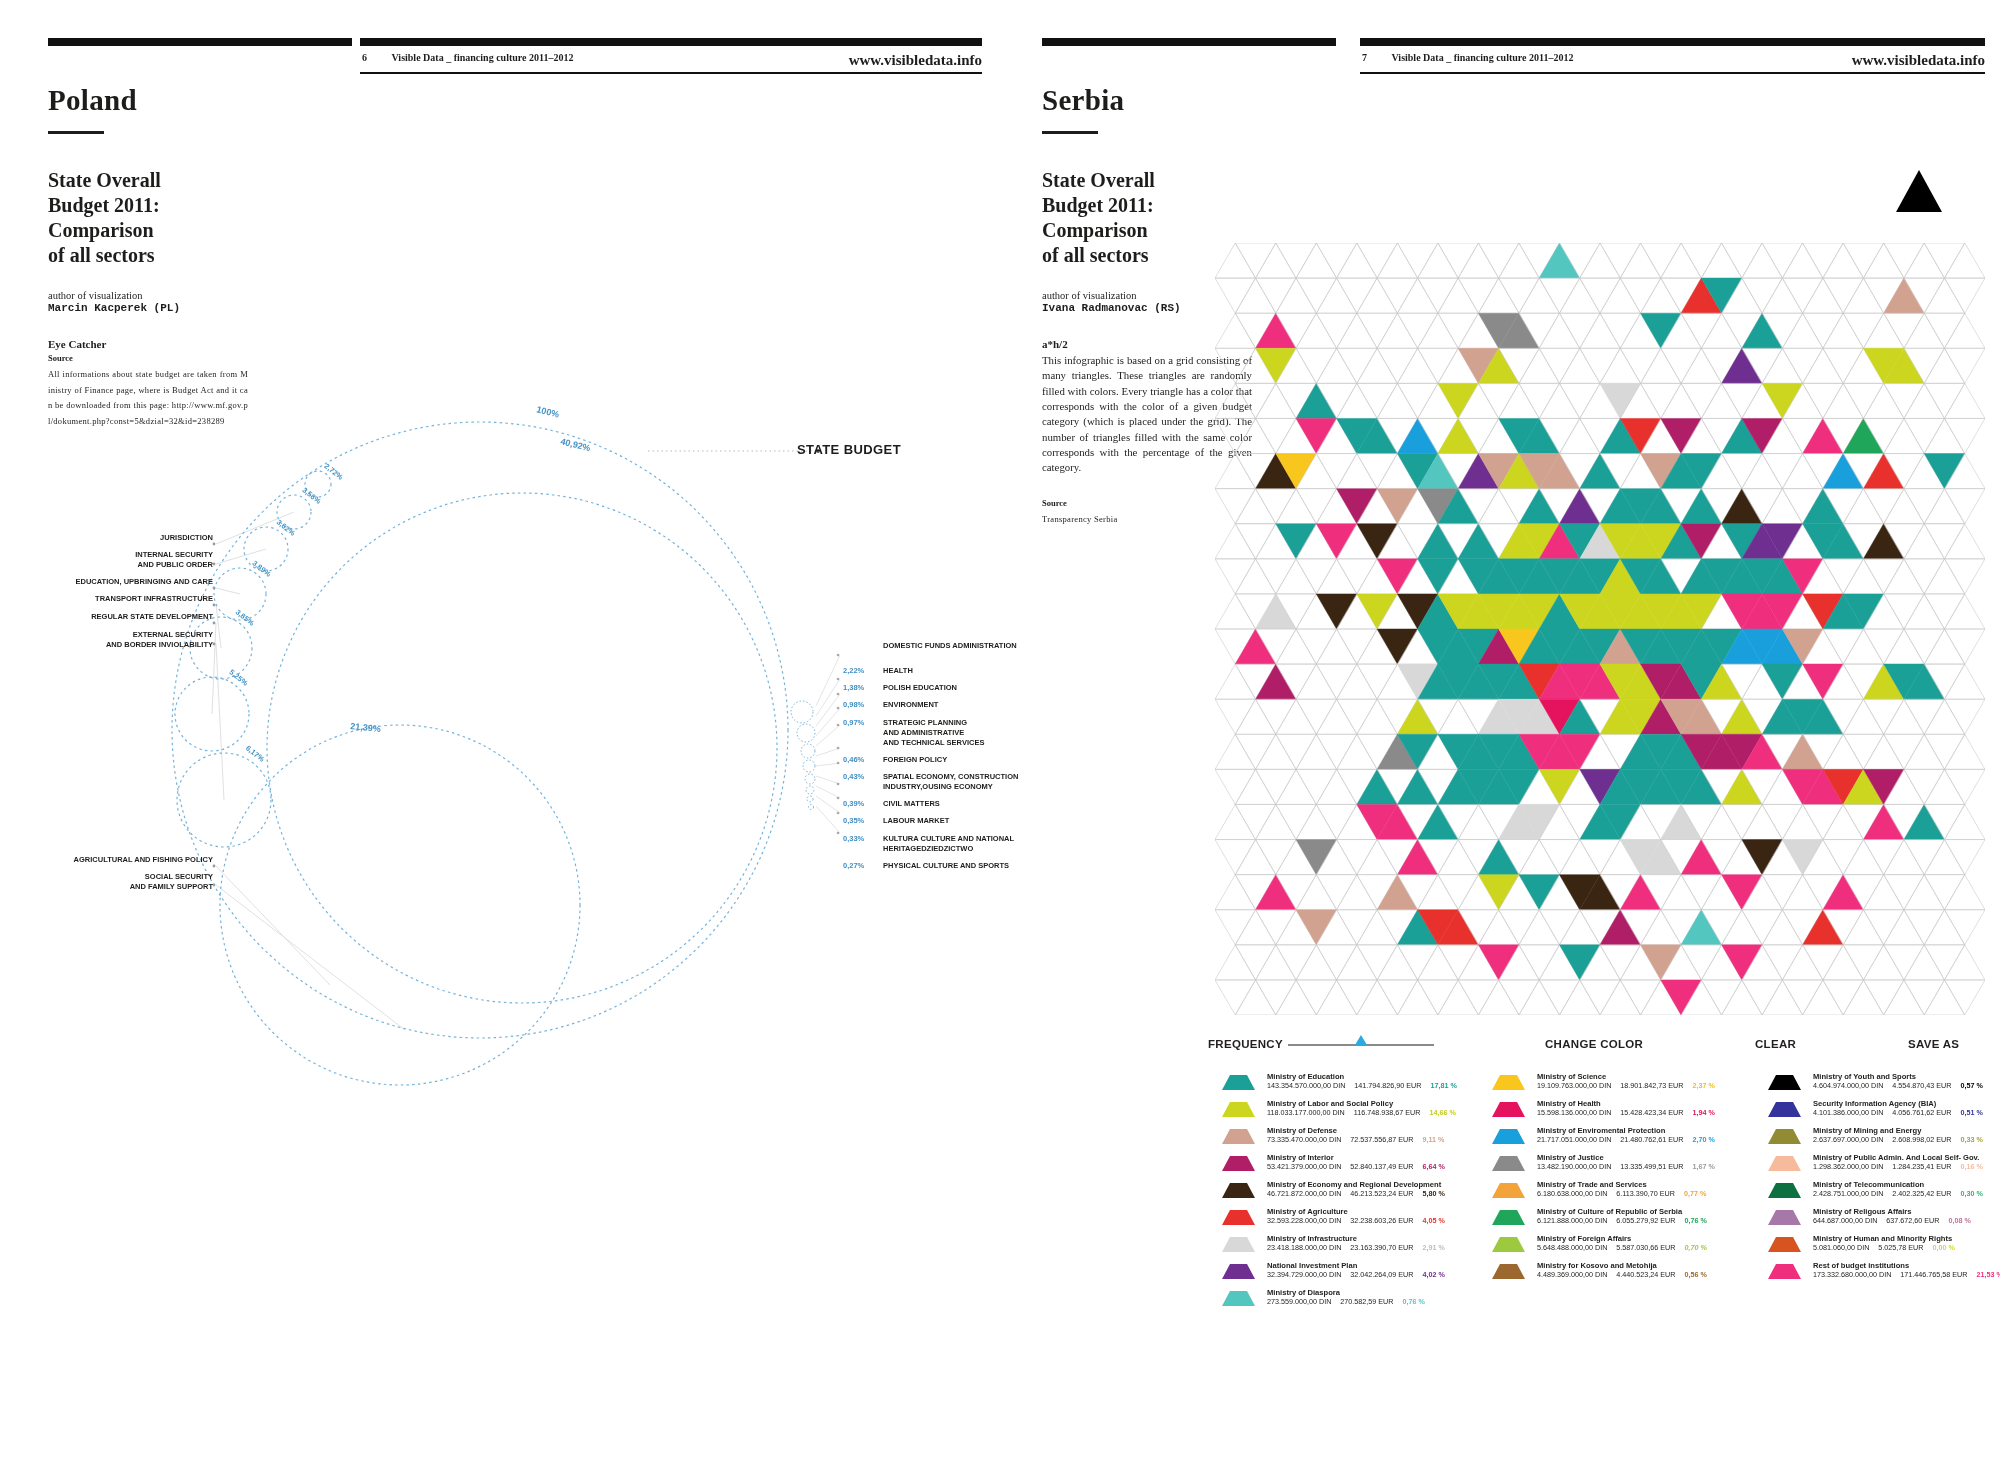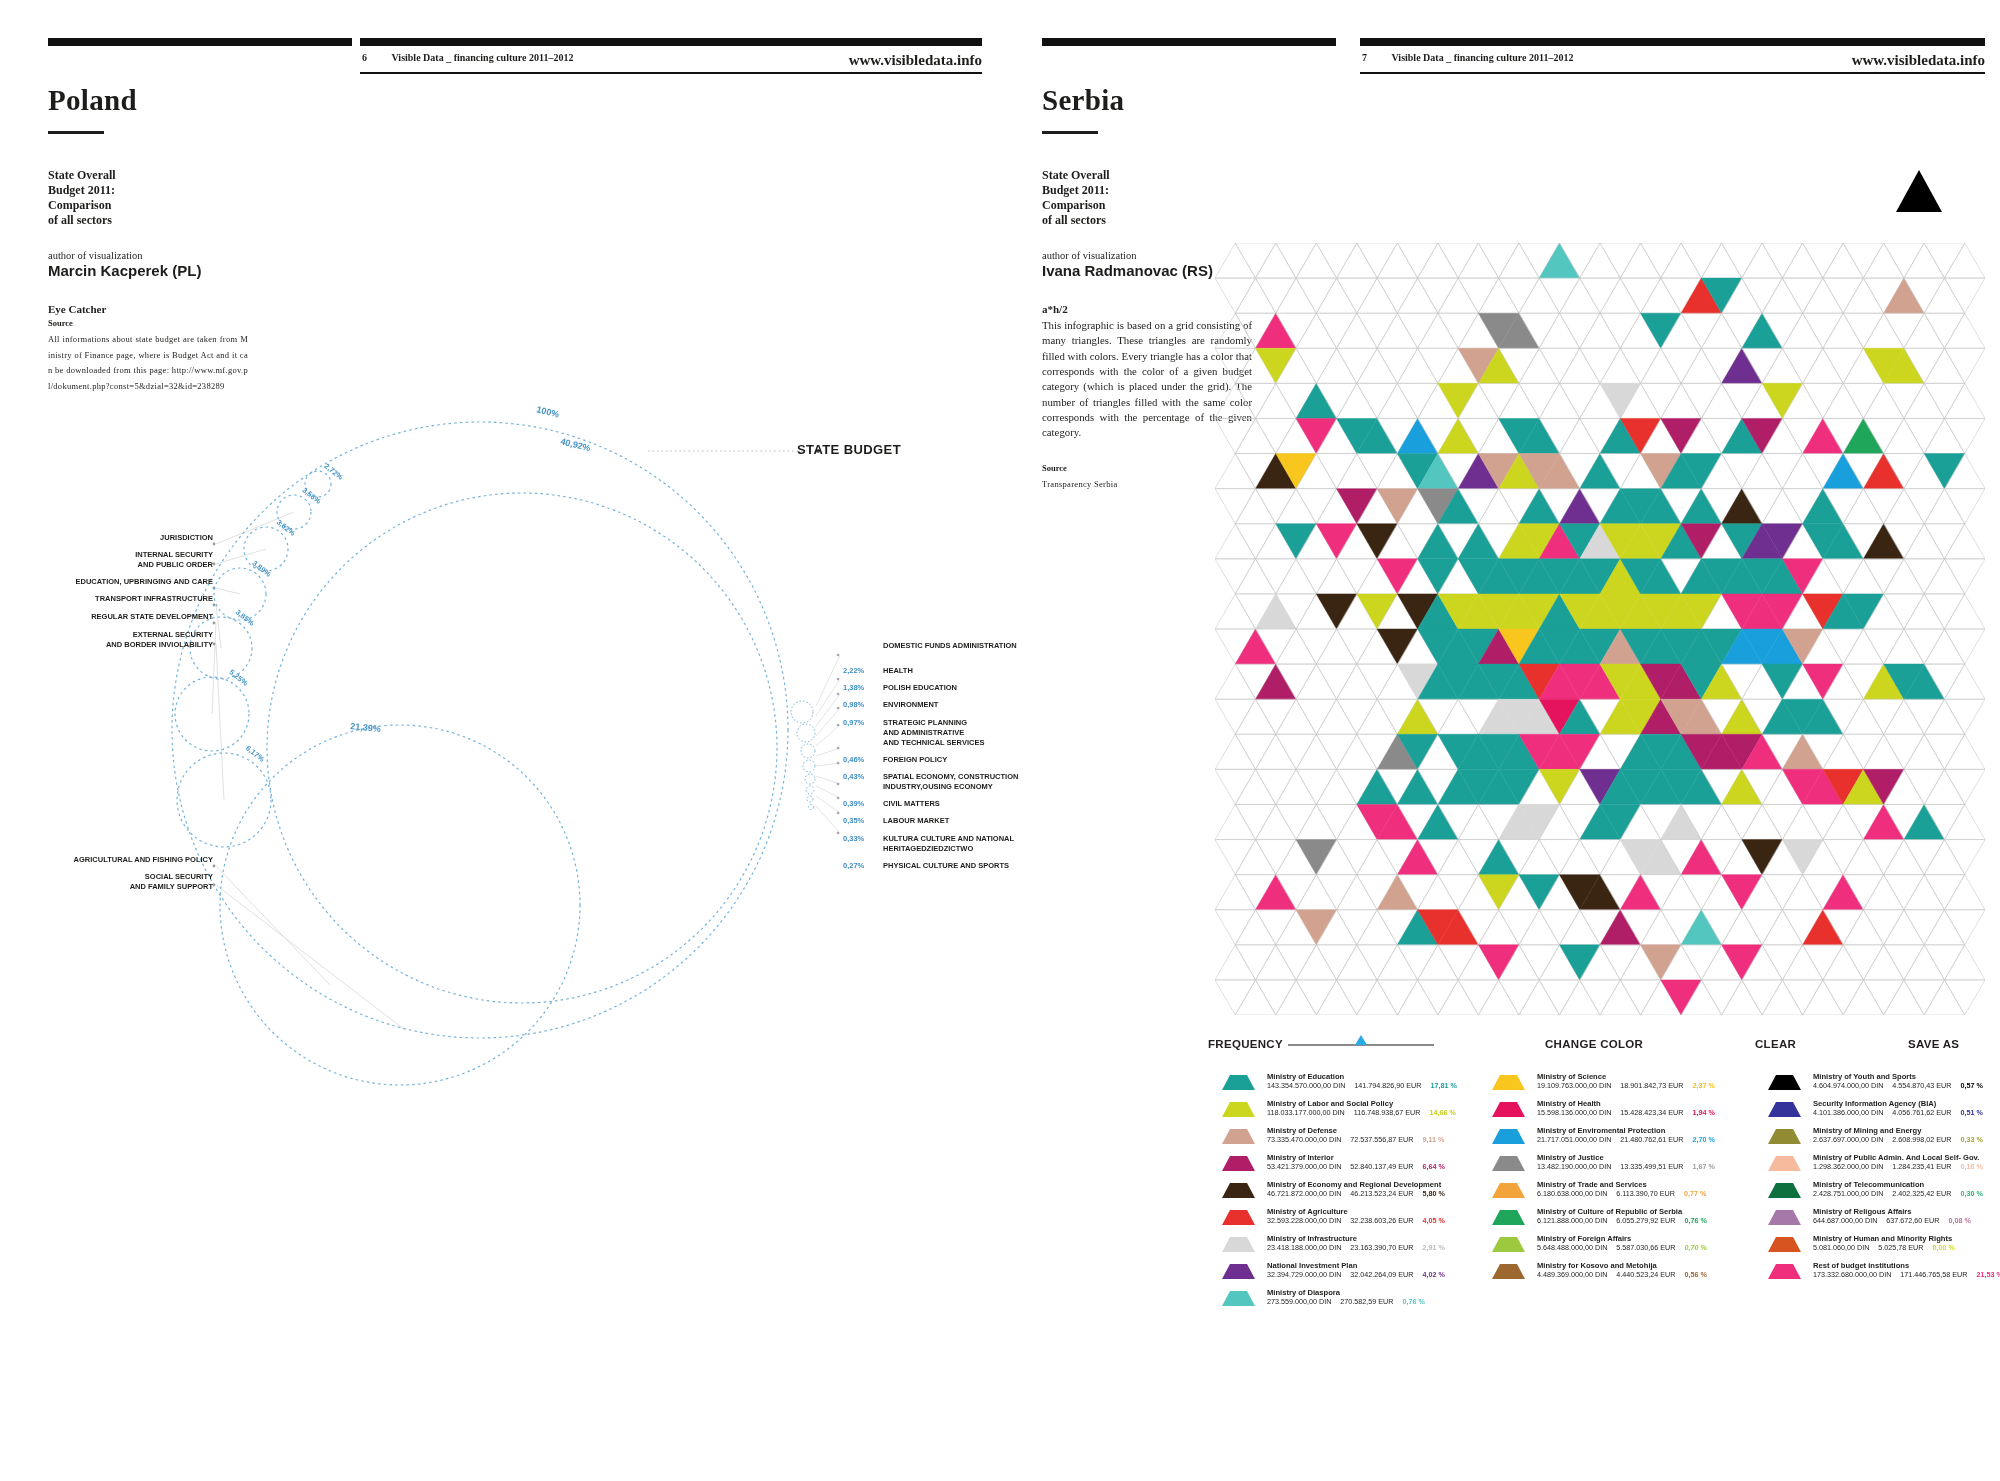--- a/index.html
+++ b/index.html
@@ -12,23 +12,23 @@
   .hbar1{position:absolute;top:38px;height:8px;background:#111;}
   .hbar2{position:absolute;top:38px;height:8px;background:#111;}
   .hmeta{position:absolute;top:52px;font-family:"Liberation Serif",serif;font-size:10px;font-weight:bold;}
   .hrule{position:absolute;top:72px;height:2px;background:#111;}
   .hurl{position:absolute;top:52px;font-family:"Liberation Serif",serif;font-size:15px;font-weight:bold;text-align:right;}
 
   
   .colL{position:absolute;width:210px;}
   .ctitle{font-family:"Liberation Serif",serif;font-size:29px;font-weight:bold;letter-spacing:.3px;}
   .trule{width:56px;height:3px;background:#1d1d1b;margin:14px 0 34px 0;}
-  .csub{font-family:"Liberation Serif",serif;font-size:12px;font-weight:bold;line-height:1.25;white-space:pre-line;margin-bottom:22px;}
+  .csub{font-family:"Liberation Serif",serif;font-size:20px;font-weight:bold;line-height:1.25;white-space:pre-line;margin-bottom:22px;}
   .clabel{font-family:"Liberation Serif",serif;font-size:10.5px;margin-bottom:1px;}
-  .cauthor{font-family:Liberation Sans, sans-serif;font-size:15px;font-weight:bold;margin-bottom:24px;}
+  .cauthor{font-family:Liberation Mono, monospace;font-size:11px;font-weight:bold;margin-bottom:24px;}
   .chead{font-family:"Liberation Serif",serif;font-size:11px;font-weight:bold;margin-bottom:3px;}
   .cbody{font-family:"Liberation Serif",serif;font-size:10.8px;line-height:1.42;text-align:justify;margin-bottom:22px;}
   .csrclbl{font-family:"Liberation Serif",serif;font-size:8.5px;font-weight:bold;margin-bottom:4px;}
   .csrc{font-family:"Liberation Serif",serif;font-size:8.5px;line-height:1.85;text-align:justify;letter-spacing:.3px;word-break:break-all;}
 
   
   #poland-svg{position:absolute;left:0;top:0;width:1000px;height:1481px;}
   #state-budget{position:absolute;left:797px;top:442px;font-size:13px;font-weight:bold;letter-spacing:.4px;}
   .eyelbl{position:absolute;width:175px;left:38px;text-align:right;font-size:7.5px;font-weight:bold;line-height:1.35;white-space:pre-line;}
   #eye-right-list{position:absolute;left:843px;top:641px;width:280px;list-style:none;margin:0;padding:0;}

